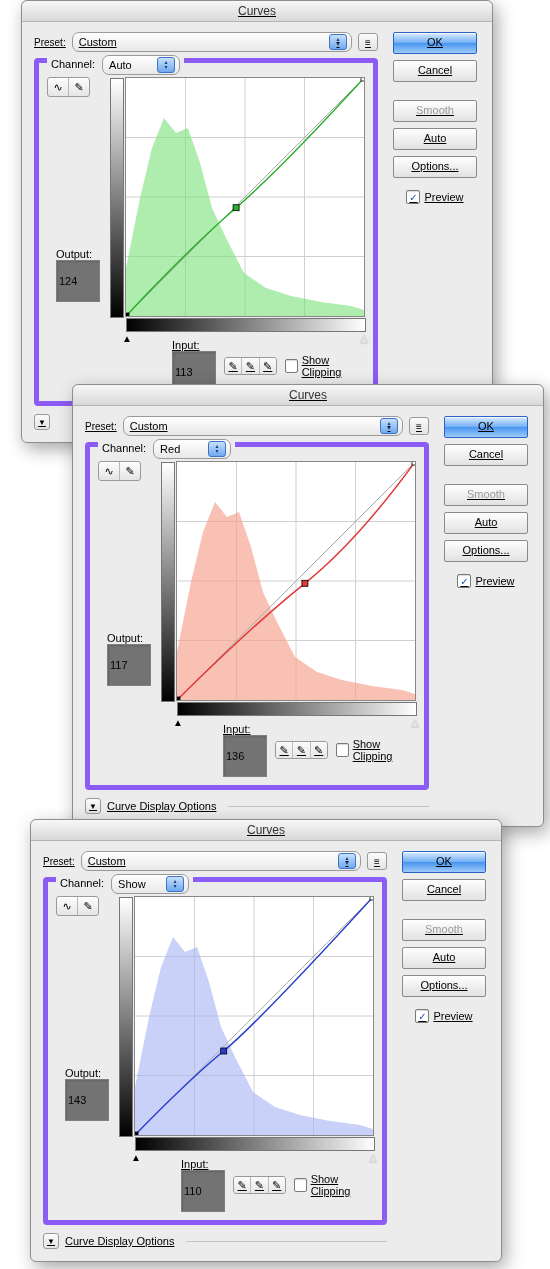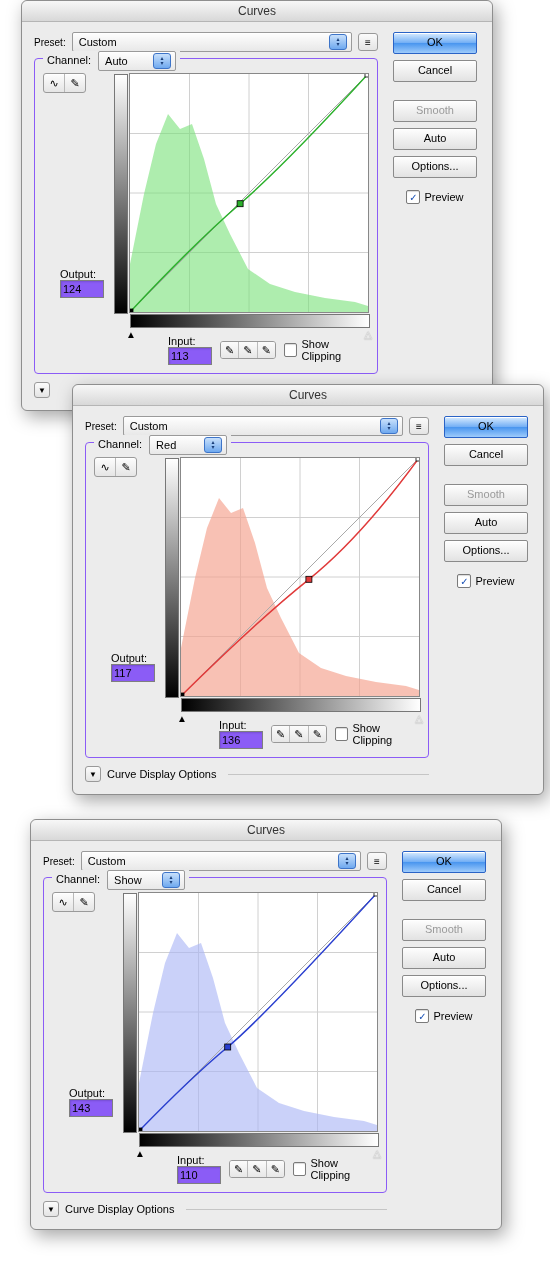--- a/index.html
+++ b/index.html
@@ -13,60 +13,61 @@
     position: relative;
     color: #000;
   }
   .dialog {
     position: absolute;
     background: #ececec;
     border: 1px solid #8e8e8e;
     border-radius: 6px;
     box-shadow: 4px 6px 18px rgba(0,0,0,0.35);
     overflow: hidden;
+    text-decoration: underline;
   }
   .titlebar {
     height: 20px;
     line-height: 20px;
     text-align: center;
     background: linear-gradient(#f7f7f7,#d8d8d8);
     border-bottom: 1px solid #b5b5b5;
     font-size: 12px;
     border-top-left-radius: 6px;
     border-top-right-radius: 6px;
     color: #333;
   }
   .content { padding: 10px 12px 12px 12px; display:flex; gap:12px; }
   .main { flex:1; }
   .side { width: 90px; display:flex; flex-direction:column; gap:6px; align-items:center; }
   .row { display:flex; align-items:center; gap:6px; margin-bottom:6px; }
   .lbl { font-size:10px; }
   .select {
     display:inline-flex; align-items:center; justify-content:space-between;
     background:linear-gradient(#fefefe,#e8e8e8);
-    border:1px solid #9a9a9a; border-radius:2px;
+    border:1px solid #9a9a9a; border-radius:7px;
     height:18px; font-size:11px; padding:0 4px 0 6px;
     box-shadow: inset 0 1px 0 #fff;
   }
   .select .knob {
     width:16px; height:14px; margin-left:6px;
     background:linear-gradient(#c8e0fb,#6fa9ef);
     border:1px solid #3d74c8; border-radius:3px;
     display:flex; flex-direction:column; align-items:center; justify-content:center;
     font-size:6px; color:#1a3f7a; line-height:5px;
   }
   .iconbtn {
     width:18px; height:16px;
     background:linear-gradient(#fbfbfb,#e4e4e4);
     border:1px solid #999; border-radius:3px;
     display:inline-flex; align-items:center; justify-content:center;
     font-size:10px;
   }
   .fieldset {
-    border:1px solid #8b5cf6; border-radius:4px;
+    border:5px solid #8b5cf6; border-radius:4px;
     padding:8px; position:relative; margin-top:0;
   }
   .fieldset .legend {
     position:absolute; top:-8px; left:8px;
     background:#ececec; padding:0 4px; font-size:11px;
   }
   .toolpair {
     display:inline-flex; border:1px solid #9a9a9a; border-radius:3px;
     background:linear-gradient(#fdfdfd,#e5e5e5); overflow:hidden;
     box-shadow: inset 0 1px 0 #fff;
@@ -88,21 +89,21 @@
     position:absolute; left:-16px; top:0; width:12px; height:238px;
     background:linear-gradient(#fff,#000); border:1px solid #777;
   }
   .hgrad {
     position:absolute; bottom:-16px; left:0; height:12px; width:238px;
     background:linear-gradient(to right,#000,#fff); border:1px solid #777;
   }
   .outblock { position:absolute; left:-70px; bottom:14px; text-align:left; }
   .numfield {
     width:38px; height:16px; border:1px solid #7f7f7f;
-    background:#8b5cf6; font-size:11px; text-align:left; padding:0 2px;
+    background:#737373; font-size:11px; text-align:left; padding:12px 2px;
     box-shadow: inset 1px 1px 2px rgba(0,0,0,0.15);
   }
   .inrow { display:flex; align-items:center; gap:8px; margin-top:22px; margin-left:52px; }
   .eyedroppers { display:inline-flex; border:1px solid #999; border-radius:3px; overflow:hidden; }
   .eyedroppers span {
     width:18px; height:16px; display:flex; align-items:center; justify-content:center;
     border-right:1px solid #bbb; background:linear-gradient(#fbfbfb,#e7e7e7);
   }
   .eyedroppers span:last-child{ border-right:none; }
   .chk { display:inline-flex; align-items:center; gap:4px; }

